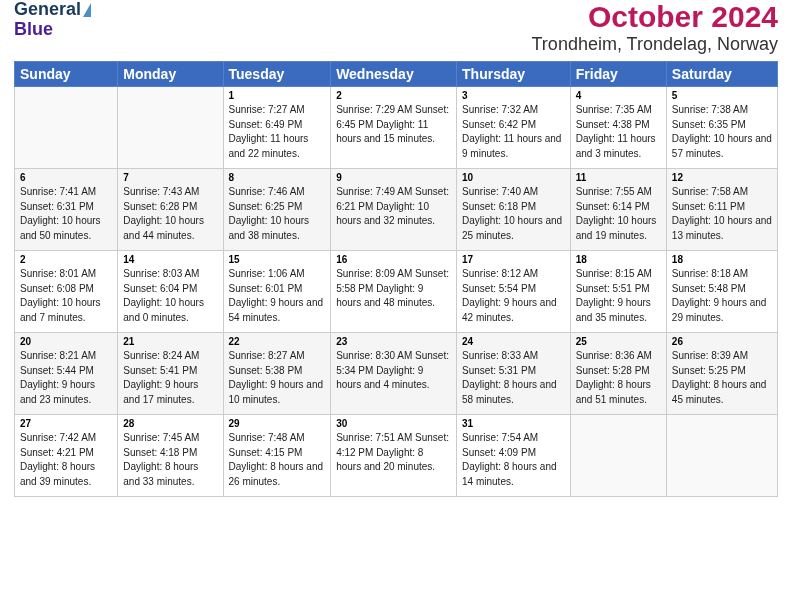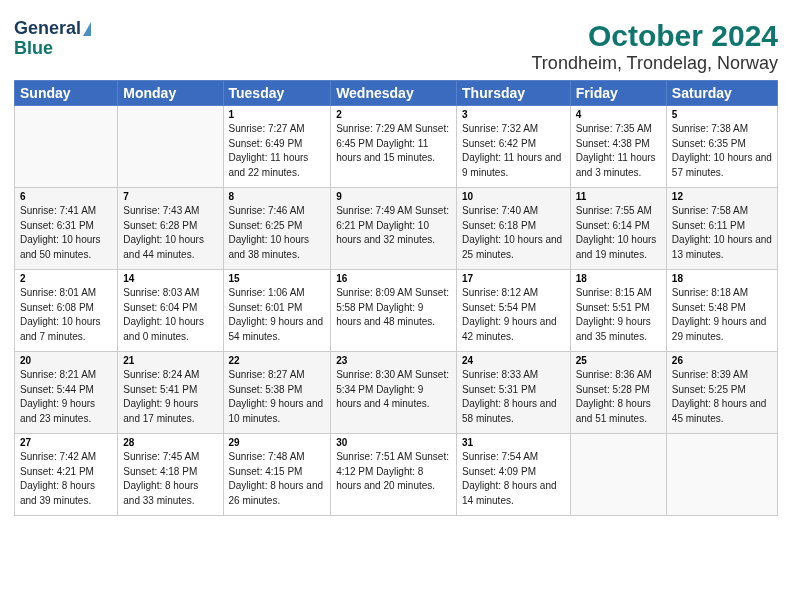--- a/index.html
+++ b/index.html
@@ -6,21 +6,21 @@
     body {
       width: 792px;
       height: 612px;
       font-family: Arial, sans-serif;
       background: #fff;
       overflow: hidden;
     }
     .page {
       width: 792px;
       height: 570px;
-      padding: 19px 14px 10px 14px;
+      padding: 0 14px 10px 14px;
     }
     .header {
       display: flex;
       justify-content: space-between;
       align-items: flex-start;
       margin-bottom: 6px;
     }
     .logo {
       display: flex;
       flex-direction: column;
@@ -40,21 +40,21 @@
       border-bottom: 14px solid #4a90c4;
       margin-left: 2px;
       vertical-align: middle;
     }
     .title-section {
       text-align: right;
     }
     .main-title {
       font-size: 30px;
       font-weight: bold;
-      color: #0f766e;
+      color: #be185d;
     }
     .subtitle {
       font-size: 18px;
       color: #333;
     }
     table {
       width: 100%;
       border-collapse: collapse;
       font-size: 9.5px;
     }
@@ -96,21 +96,21 @@
 </head>
 <body>
 
 <div class="page">
   <div class="header">
     <div class="logo">
       <div style="display:flex;align-items:center;">
         <span class="logo-text">General</span>
         <span class="logo-triangle"></span>
       </div>
-      <span class="logo-text" style="color:#0f766e;">Blue</span>
+      <span class="logo-text" style="color:#4c1d95;">Blue</span>
     </div>
     <div class="title-section">
       <div class="main-title">October 2024</div>
       <div class="subtitle">Trondheim, Trondelag, Norway</div>
     </div>
   </div>
 
   <table>
     <thead>
       <tr>

